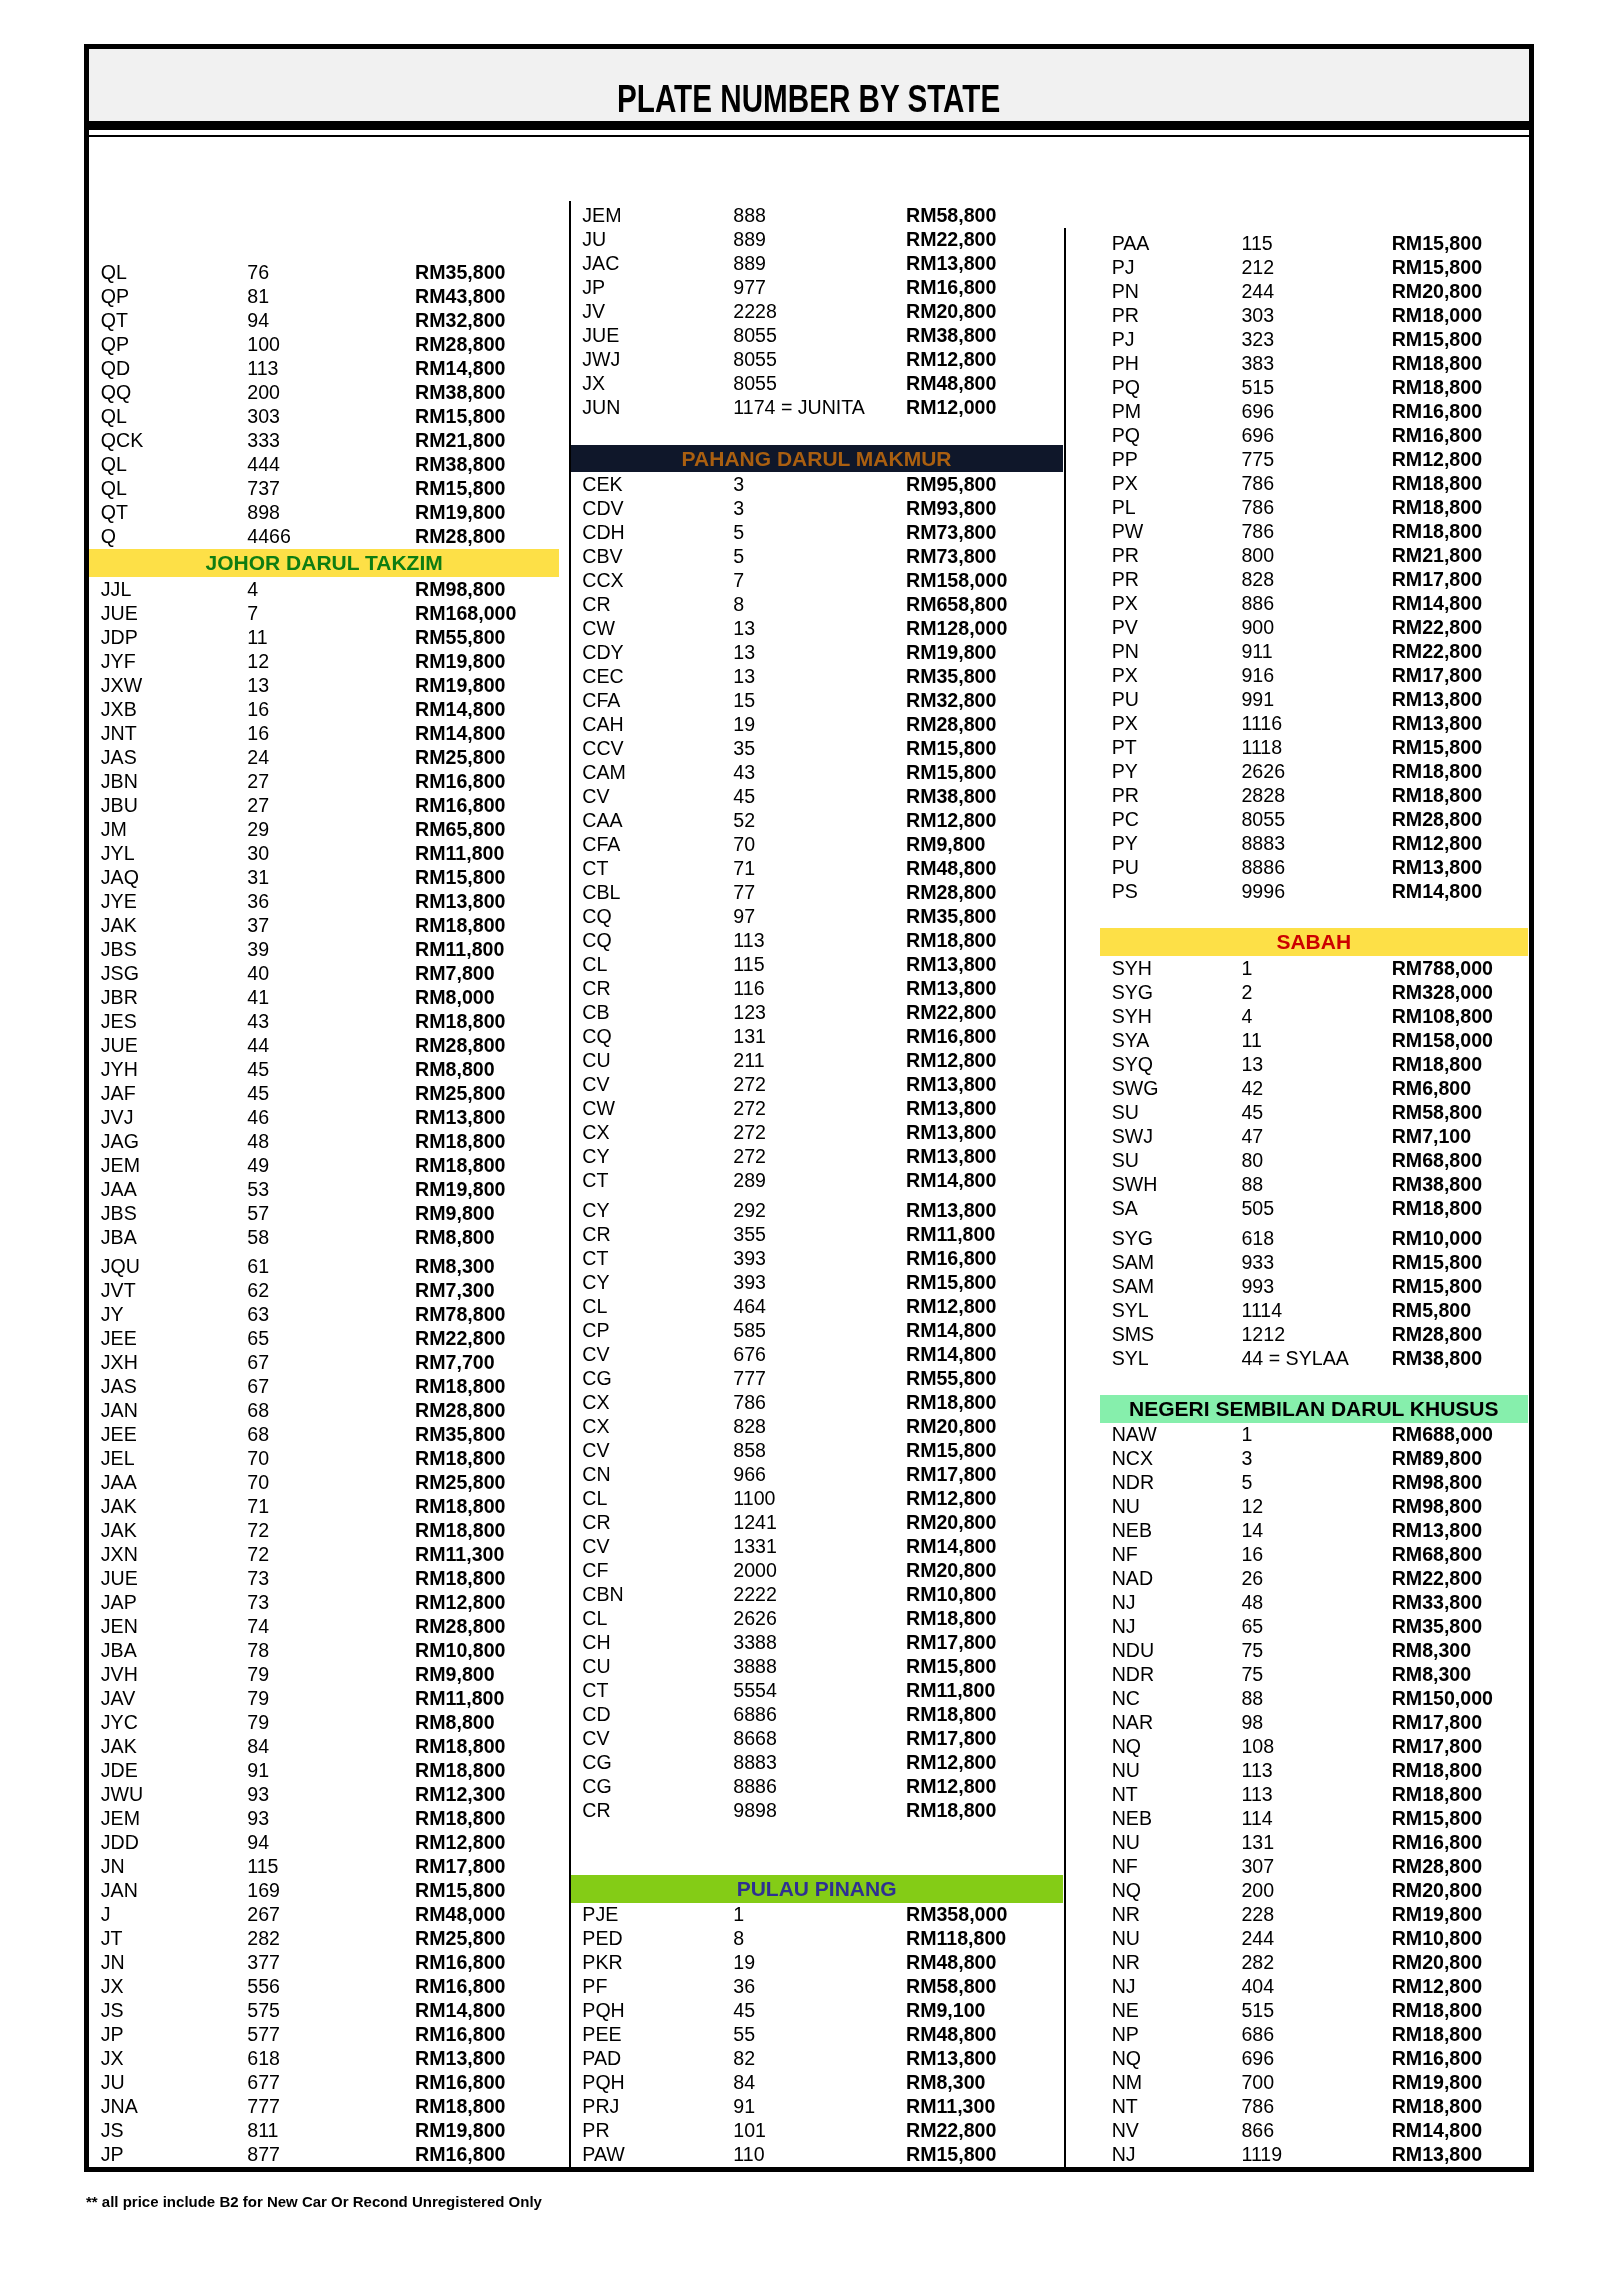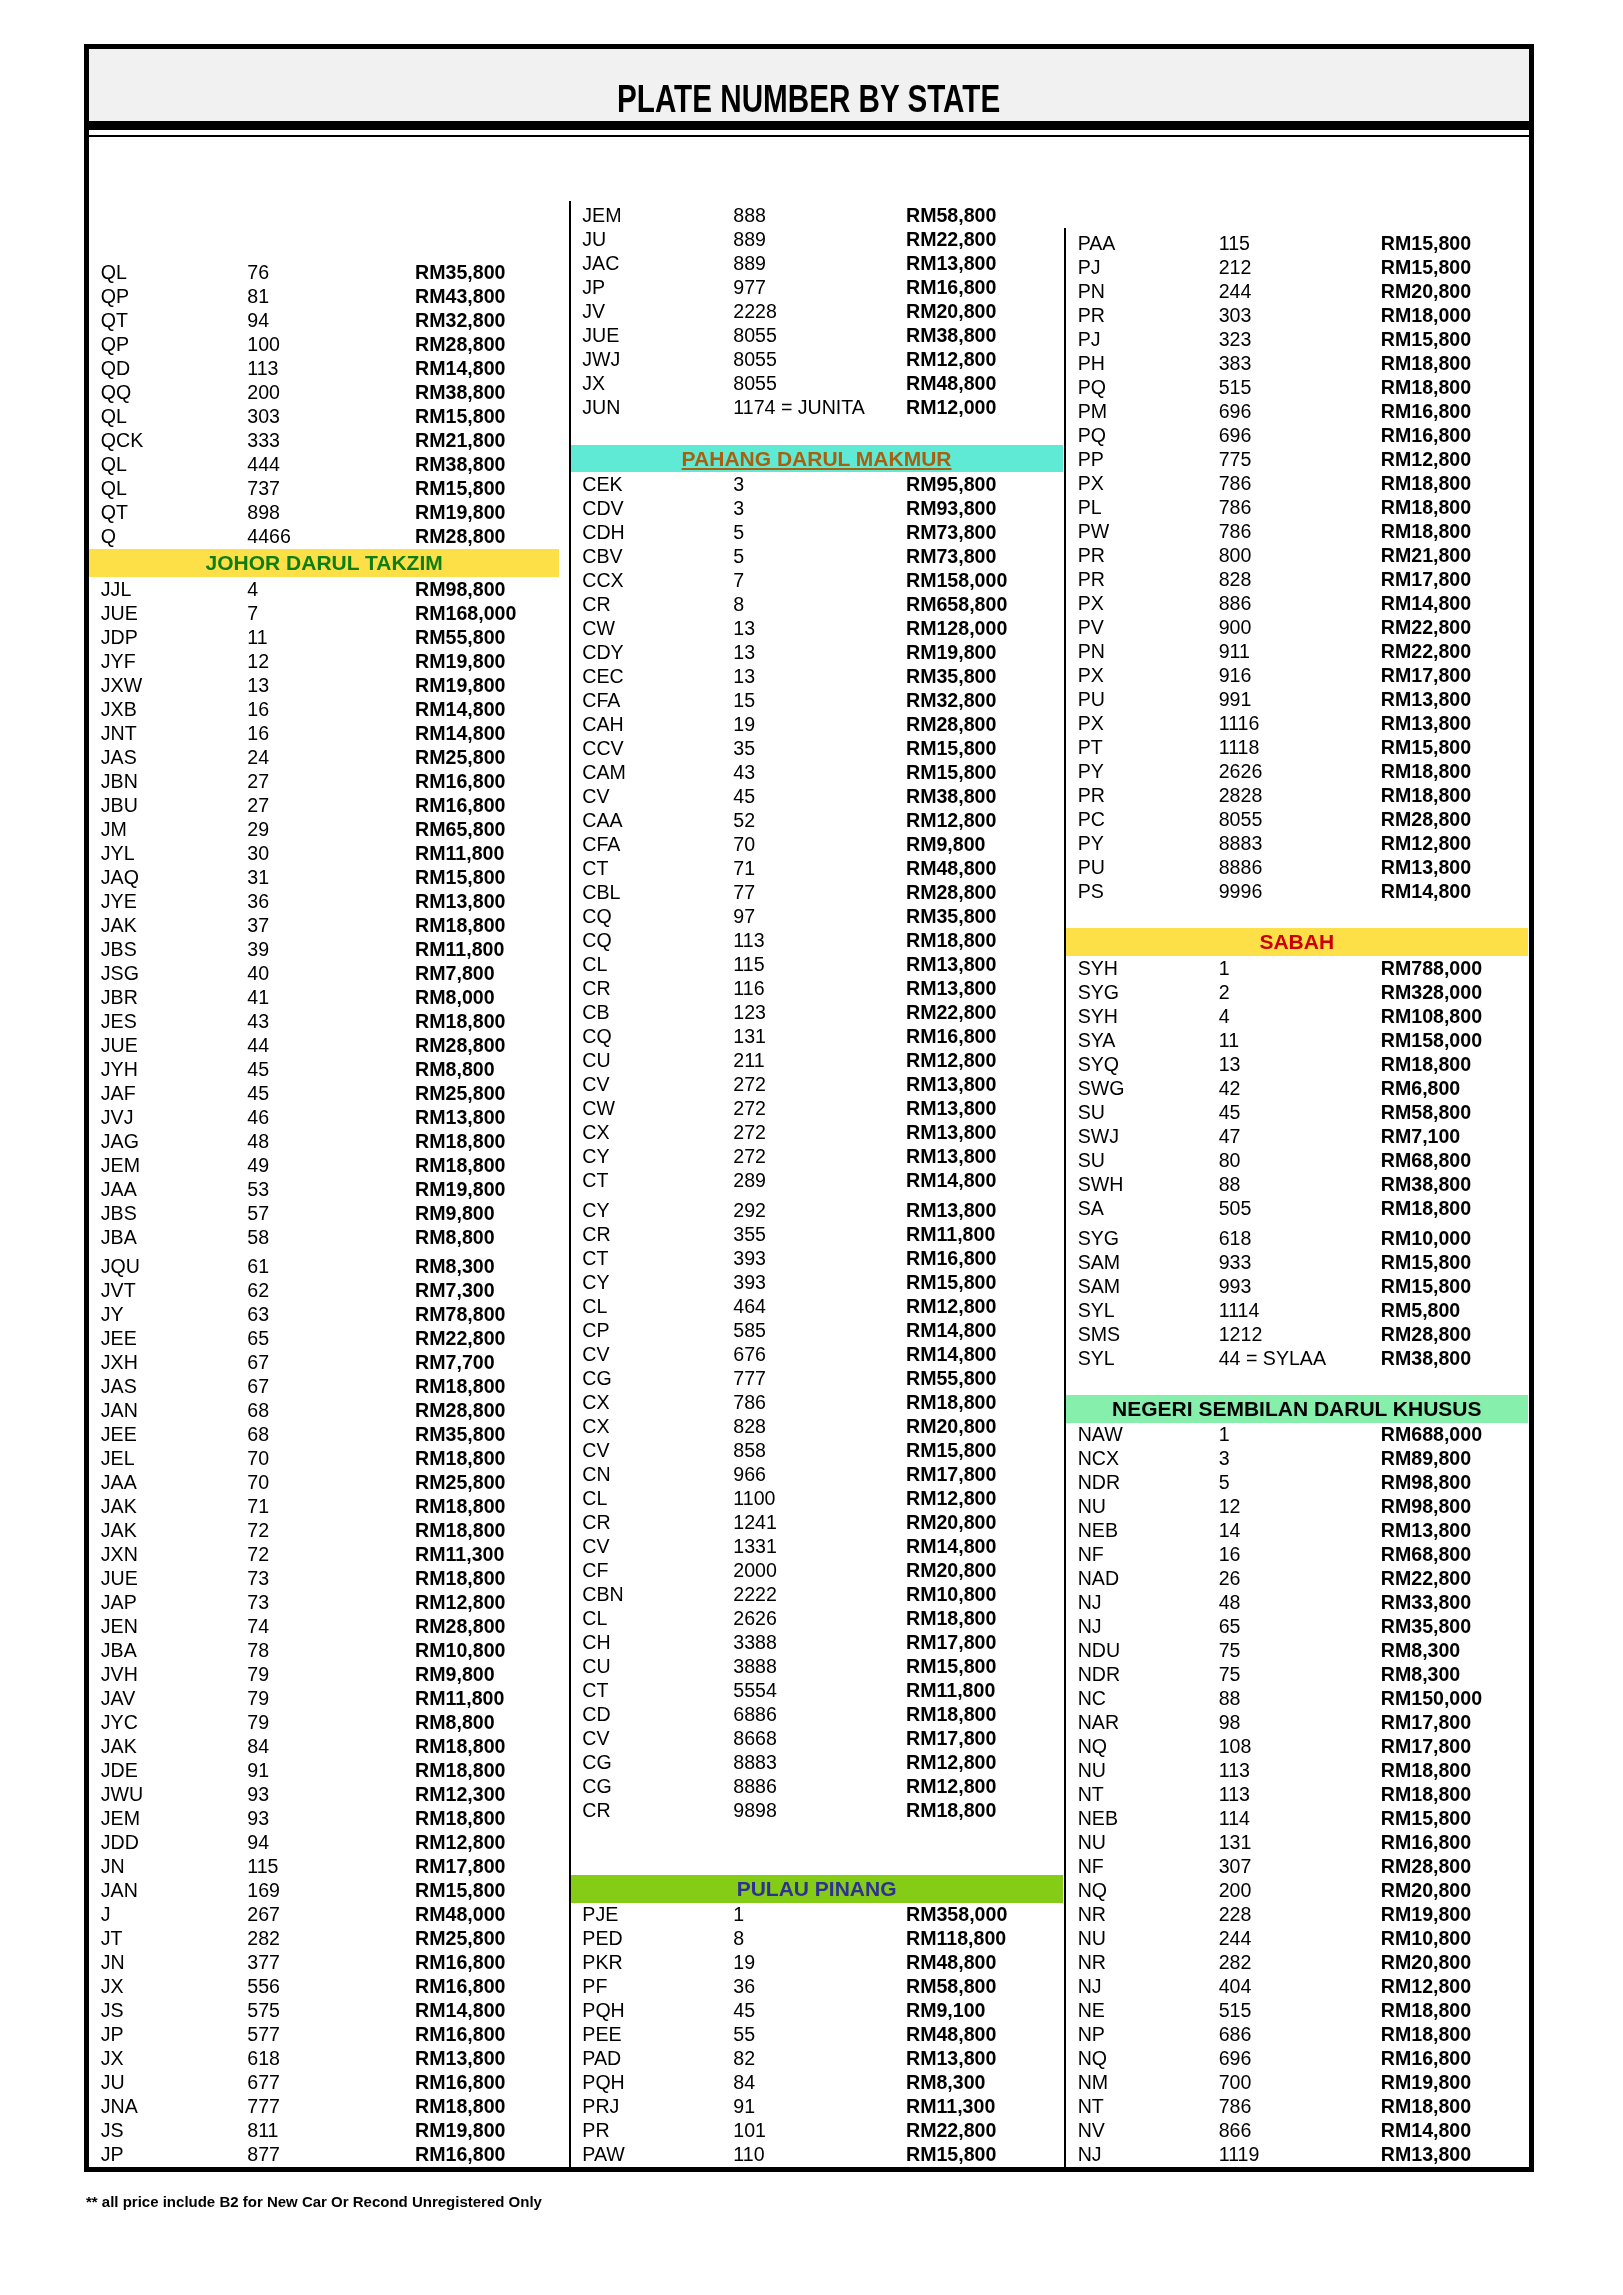--- a/index.html
+++ b/index.html
@@ -18,21 +18,21 @@
   .titlebar .t {
     font-size:38px; font-weight:bold; white-space:nowrap;
     transform:scaleX(0.78); transform-origin:center;
   }
   .rule-gap { height:5.2px; background:#fff; }
   .rule-thin { height:2px; background:#000; }
   .cols { display:flex; align-items:flex-end; height:calc(100% - 88px); }
   .col { padding-top:3.3px; box-sizing:border-box; overflow:hidden; }
   .col1 { width:33.3%; }
   .col2 { width:34.4%; border-left:2px solid #000; }
-  .col3 { width:32.3%; border-left:2px solid #000; }
+  .col3 { width:32.3%; border-left:2px solid #000;padding-left:34px; }
   .row { display:flex; height:24px; align-items:center; font-size:19.6px; line-height:1; }
   .c-prefix { width:33%; padding-left:11.8px; box-sizing:border-box; white-space:nowrap; }
   .c-num { width:35%; box-sizing:border-box; white-space:nowrap; }
   .c-price { flex:1; font-weight:bold; white-space:nowrap; }
   .sec {
     height:27.5px; display:flex; align-items:center; justify-content:center;
     font-weight:bold; font-size:21px; margin:0.7px 9.2px 0.7px 0;
   }
   .col2 .sec, .col3 .sec { margin-right:1.3px; }
   .spacer { height:24px; }
@@ -485,21 +485,21 @@
           <span class="c-prefix">JX</span>
           <span class="c-num">8055</span>
           <span class="c-price">RM48,800</span>
         </div>
         <div class="row">
           <span class="c-prefix">JUN</span>
           <span class="c-num">1174 = JUNITA</span>
           <span class="c-price">RM12,000</span>
         </div>
         <div class="spacer"></div>
-        <div class="sec" style="background: #5eead4; color: rgb(170, 95, 16); text-decoration: underline;">PAHANG DARUL MAKMUR</div>
+        <div class="sec" style="background: #0f172a; color: rgb(170, 95, 16);">PAHANG DARUL MAKMUR</div>
         <div class="row">
           <span class="c-prefix">CEK</span>
           <span class="c-num">3</span>
           <span class="c-price">RM95,800</span>
         </div>
         <div class="row">
           <span class="c-prefix">CDV</span>
           <span class="c-num">3</span>
           <span class="c-price">RM93,800</span>
         </div>

